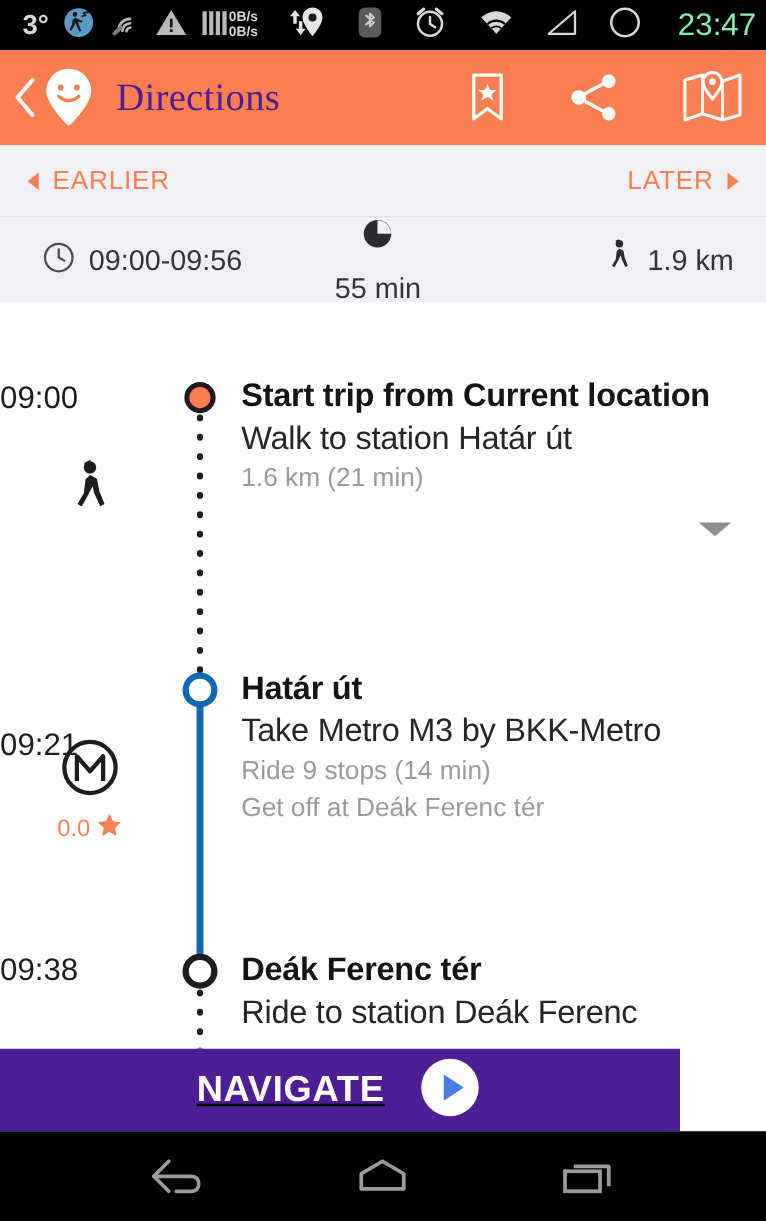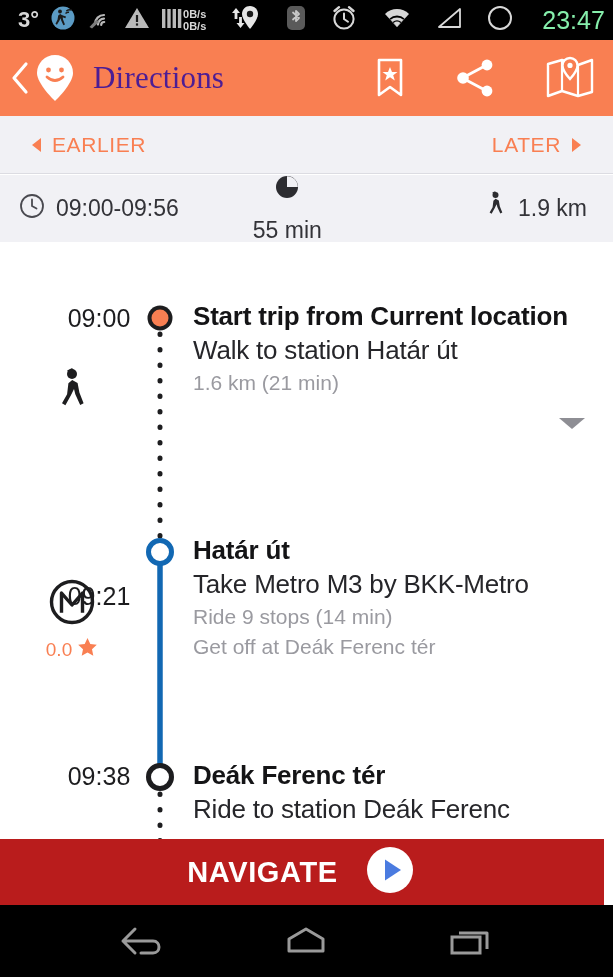--- a/index.html
+++ b/index.html
@@ -114,21 +114,21 @@
   
   .timenav {
     position: absolute;
     top: 116px; left: 0;
     width: 613px;
     height: 58px;
     background: #F1F1F5;
     display: flex;
     align-items: center;
     box-sizing: border-box;
-    padding: 0 32px;
+    padding: 0 22px;
     border-bottom: 1px solid #dcdce2;
   }
   .timenav-btn {
     display: flex;
     align-items: center;
     gap: 11px;
     color: #F97F52;
     font-size: 21px;
     letter-spacing: 0.6px;
     cursor: pointer;
@@ -150,21 +150,21 @@
   
   .summary {
     position: absolute;
     top: 175px; left: 0;
     width: 613px;
     height: 67px;
     background: #F1F1F5;
     display: flex;
     align-items: center;
     box-sizing: border-box;
-    padding: 0 18px 0 19px;
+    padding: 0 18px 0 34px;
   }
   .sum-item {
     display: flex;
     align-items: center;
     gap: 11px;
     color: #333338;
     font-size: 23px;
   }
   .sum-item.mid { margin-left: 74px; flex-direction: column; }
   .sum-item.right { margin-left: auto; margin-right: 8px; }
@@ -179,24 +179,23 @@
     overflow: hidden;
   }
   .step {
     position: relative;
     box-sizing: border-box;
   }
   .step-time {
     position: absolute;
     left: 0;
     width: 126px;
-    text-align: center;
+    text-align: left;
     color: #1d1d1f;
     font-size: 25px;
-    padding-left: 36px;
   }
   .step-mode {
     position: absolute;
     left: 0;
     width: 126px;
     display: flex;
     flex-direction: column;
     align-items: center;
   }
   .step-mode-inner {
@@ -247,28 +246,29 @@
     cursor: pointer;
   }
 
   
   .timeline { position: absolute; left: 0; top: 0; width: 613px; height: 597px; }
 
   
   .navbar-action {
     position: absolute;
     left: 0; top: 839px;
-    width: 604px;
+    width: 544px;
     height: 66px;
-    background: #b91c1c;
+    background: #4c1d95;
     display: flex;
     align-items: center;
     justify-content: center;
     gap: 25px;
     cursor: pointer;
+    text-decoration: underline;
   }
   .navbar-label {
     color: #ffffff;
     font-size: 29px;
     font-weight: bold;
     letter-spacing: 0.6px;
   }
 
   
   .sysnav {
@@ -506,21 +506,21 @@
       <div class="step-body" style="top:58px;">
         <div class="step-title">Start trip from Current location</div>
         <div class="step-sub">Walk to station Határ út</div>
         <div class="step-meta">1.6 km (21  min)</div>
       </div>
       <div class="chevron-down" style="top:176px;"></div>
     </div>
 
     <div class="step">
       <div class="step-time" style="top:296px;margin-top:44px;">09:21</div>
-      <div class="step-mode" style="top:336px;">
+      <div class="step-mode" style="top:348px;">
         <div class="step-mode-inner">
           <span>
             <svg width="48" height="48" viewBox="0 0 48 48">
               <circle cx="24" cy="24" r="20.5" fill="none" stroke="#1d1d1f" stroke-width="3.4"></circle>
               <path d="M13.5 33 L13.5 15 L24 27 L34.5 15 L34.5 33" fill="none" stroke="#1d1d1f" stroke-width="3.4" stroke-linejoin="round" stroke-linecap="square"></path>
             </svg>
           </span>
           <div class="rating">
             <span>0.0</span>
             <span>

